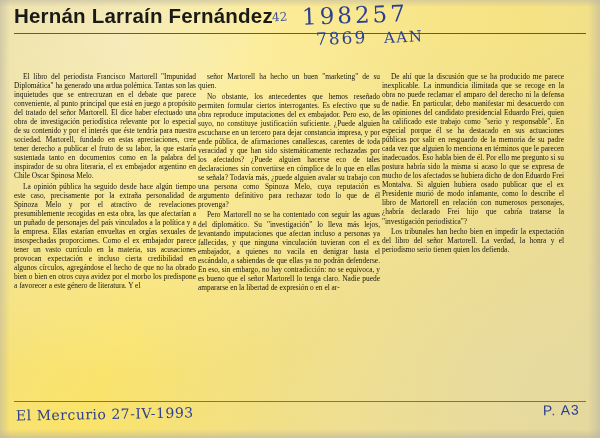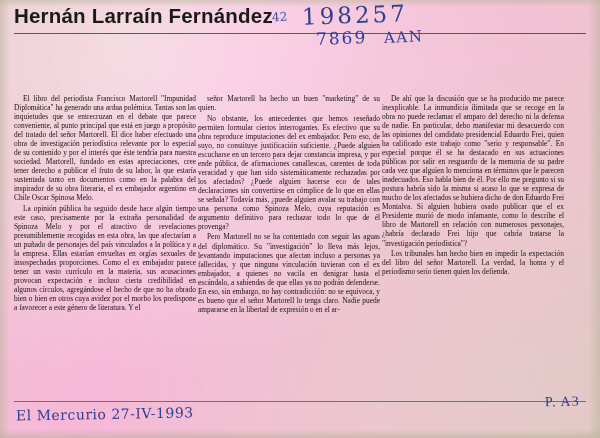--- a/index.html
+++ b/index.html
@@ -10,21 +10,21 @@
     width: 600px;
     height: 438px;
     background: #ffffff;
     font-family: "Liberation Serif", serif;
     overflow: hidden;
   }
   .clipping {
     position: relative;
     width: 600px;
     height: 438px;
-    background: #f9a8d4;
+    background: #fde047;
     box-sizing: border-box;
   }
   
   .paper-texture {
     position: absolute;
     inset: 0;
     background:
       linear-gradient(115deg, rgba(226,220,202,0.55) 0%, rgba(246,244,236,0.2) 35%, rgba(233,228,212,0.45) 70%, rgba(222,216,197,0.6) 100%),
       radial-gradient(ellipse at 20% 10%, rgba(255,255,255,0.55), rgba(255,255,255,0) 60%),
       radial-gradient(ellipse at 85% 85%, rgba(205,198,176,0.35), rgba(255,255,255,0) 65%);
@@ -103,21 +103,21 @@
     top: 4px;
     left: 258px;
     font-size: 12px;
     color: #3b4f9c;
     transform: rotate(-4deg);
   }
 
   
   .columns {
     position: absolute;
-    top: 88px;
+    top: 66px;
     left: 0;
     width: 572px;
     height: 306px;
     display: flex;
     gap: 2px;
   }
   .col {
     width: 182px;
     font-size: 7.4px;
     line-height: 1.22;
@@ -152,22 +152,22 @@
     font-family: "DejaVu Serif", serif;
     font-size: 14px;
     color: #2c3f93;
     letter-spacing: 0.5px;
     transform: rotate(-1deg);
     white-space: nowrap;
   }
   .page-ref {
     position: absolute;
     right: 6px;
-    bottom: 16px;
-    font-family: Liberation Serif, serif;
+    bottom: 8px;
+    font-family: Liberation Sans, sans-serif;
     font-size: 14px;
     color: #2c3f93;
     letter-spacing: 1px;
     transform: rotate(-1deg);
     white-space: nowrap;
   }
   
   .edge-top {
     position: absolute; left:0; right:0; top:0; height:7px;
     background: linear-gradient(to bottom, rgba(190,183,162,0.55), rgba(190,183,162,0));

